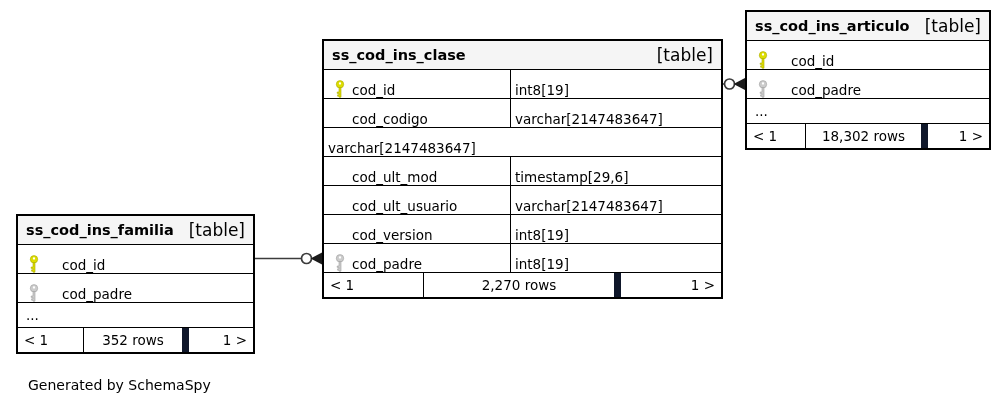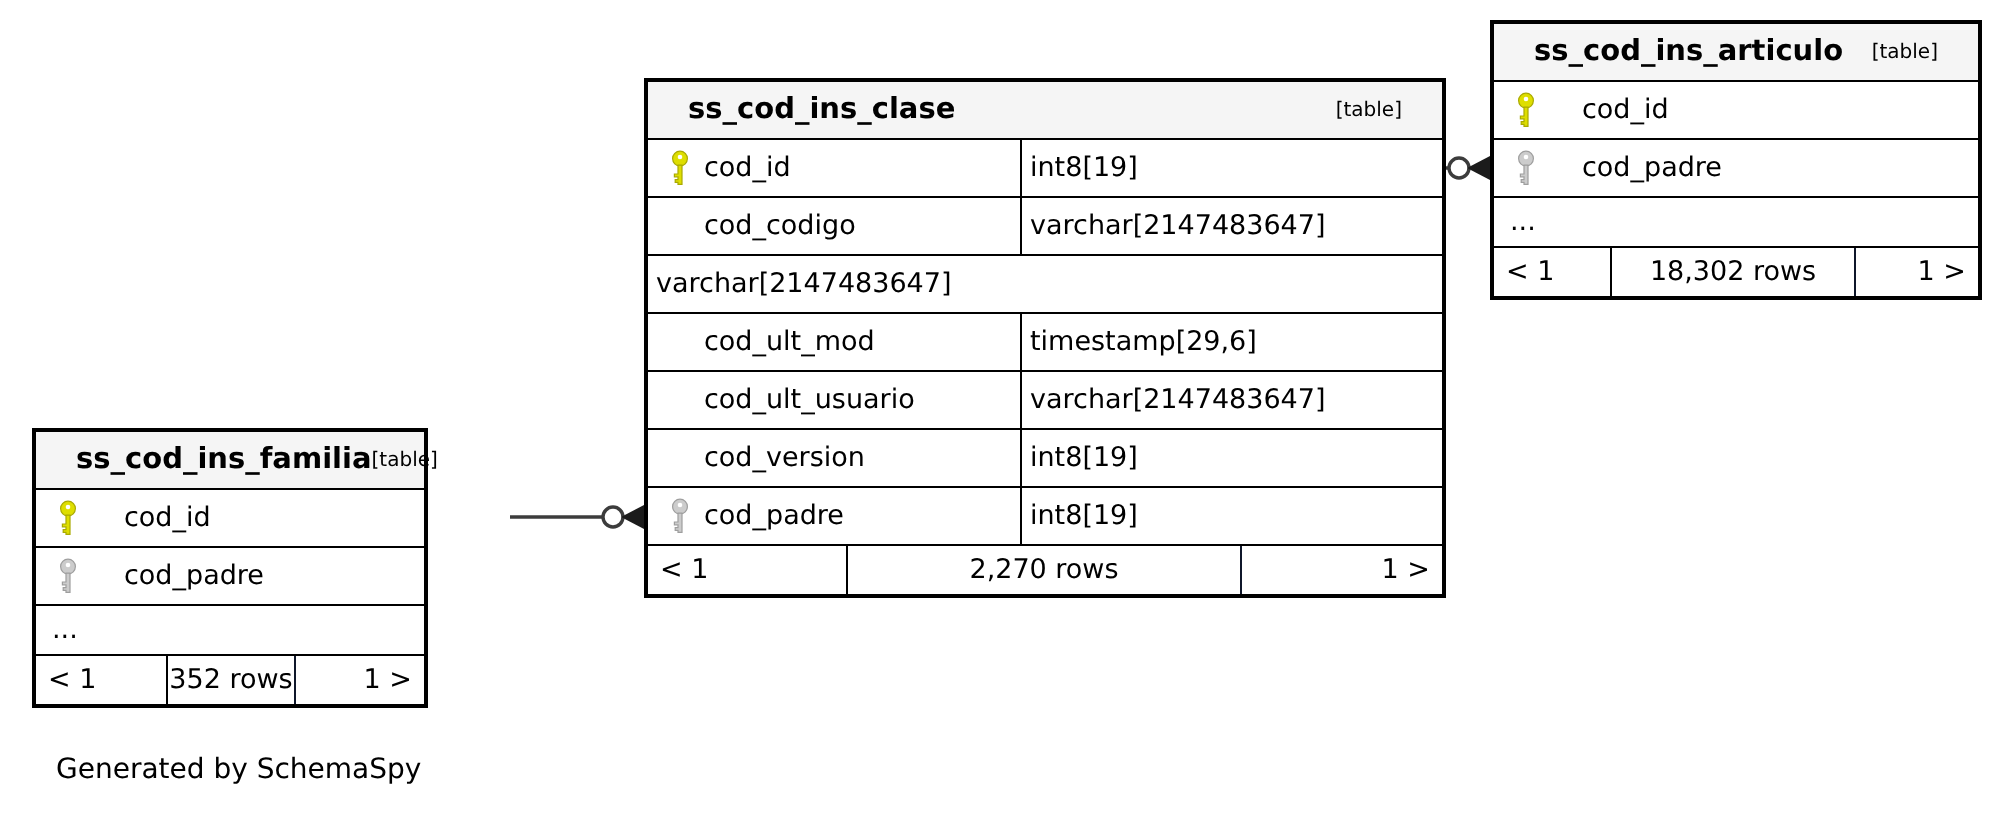--- a/index.html
+++ b/index.html
@@ -16,46 +16,46 @@
   .earrow  { fill:#1b1b1b; }
 
   
   .tbox {
     position:absolute; box-sizing:border-box;
     border:2px solid #000; background:#ffffff;
   }
   .t-header {
     height:28px; background:var(--header-bg,#f5f5f5);
     display:flex; align-items:center; justify-content:space-between;
-    padding:0 20px;
+    padding:0 8px;
   }
   .t-name  { font-weight:bold; font-size:14.5px; white-space:nowrap; }
-  .t-badge { font-size:10px; white-space:nowrap; }
+  .t-badge { font-size:17px; white-space:nowrap; }
 
   .t-row {
     height:28px; border-top:1px solid #000;
     display:flex; align-items:stretch; font-size:13.5px;
   }
-  .cell { display:flex; align-items:center; box-sizing:border-box; }
+  .cell { display:flex; align-items:flex-end; box-sizing:border-box; }
   .cell.name { flex:1 1 auto; padding-left:10px; }
   .clase .cell.name { flex:0 0 187px; border-right:1px solid #000; }
   .cell.type { flex:1 1 auto; padding-left:4px; }
   .key-slot { width:18px; display:flex; align-items:center; flex:0 0 auto; }
   .wide .key-slot { width:34px; }
   .col-label { white-space:nowrap; }
 
   .t-ellipsis {
     height:24px; border-top:1px solid #000;
     display:flex; align-items:center; padding-left:8px; font-size:13.5px;
   }
 
   .t-footer { height:24px; border-top:1px solid #000; display:flex; font-size:13.5px; }
   .f-cell { display:flex; align-items:center; box-sizing:border-box; white-space:nowrap; }
   .f-prev { padding-left:6px; border-right:1px solid #000; }
-  .f-rows { flex:1 1 auto; justify-content:center; border-right:1px solid #0f172a; }
+  .f-rows { flex:1 1 auto; justify-content:center; border-right:7px solid #0f172a; }
   .f-next { justify-content:flex-end; padding-right:6px; }
   .clase    .f-prev { width:100px; } .clase    .f-next { width:100px; }
   .articulo .f-prev { width:59px;  } .articulo .f-next { width:61px;  }
   .familia  .f-prev { width:66px;  } .familia  .f-next { width:64px;  }
 
   
   .key { display:block; }
   .key.pk .kbody { fill:var(--pk-color,#dede00); stroke:#a9a900; stroke-width:.6px; }
   .key.fk .kbody { fill:var(--fk-color,#cccccc); stroke:#9e9e9e; stroke-width:.6px; }
   .khole { fill:#ffffff; }
@@ -189,21 +189,21 @@
 
   <div class="t-ellipsis">...</div>
 
   <div class="t-footer">
     <div class="f-cell f-prev">&lt; 1</div>
     <div class="f-cell f-rows">18,302 rows</div>
     <div class="f-cell f-next">1 &gt;</div>
   </div>
 </div>
 
-<div class="tbox familia wide" style="left:16px; top:214px; width:198px;">
+<div class="tbox familia wide" style="left:16px; top:214px; width:239px;">
   <div class="t-header">
     <span class="t-name">ss_cod_ins_familia</span>
     <span class="t-badge">[table]</span>
   </div>
 
   <div class="t-row">
     <div class="cell name">
       <span class="key-slot">
         <svg class="key pk" width="12" height="18" viewBox="0 0 12 18">
           <circle class="kbody" cx="6" cy="4.3" r="3.7"></circle>

